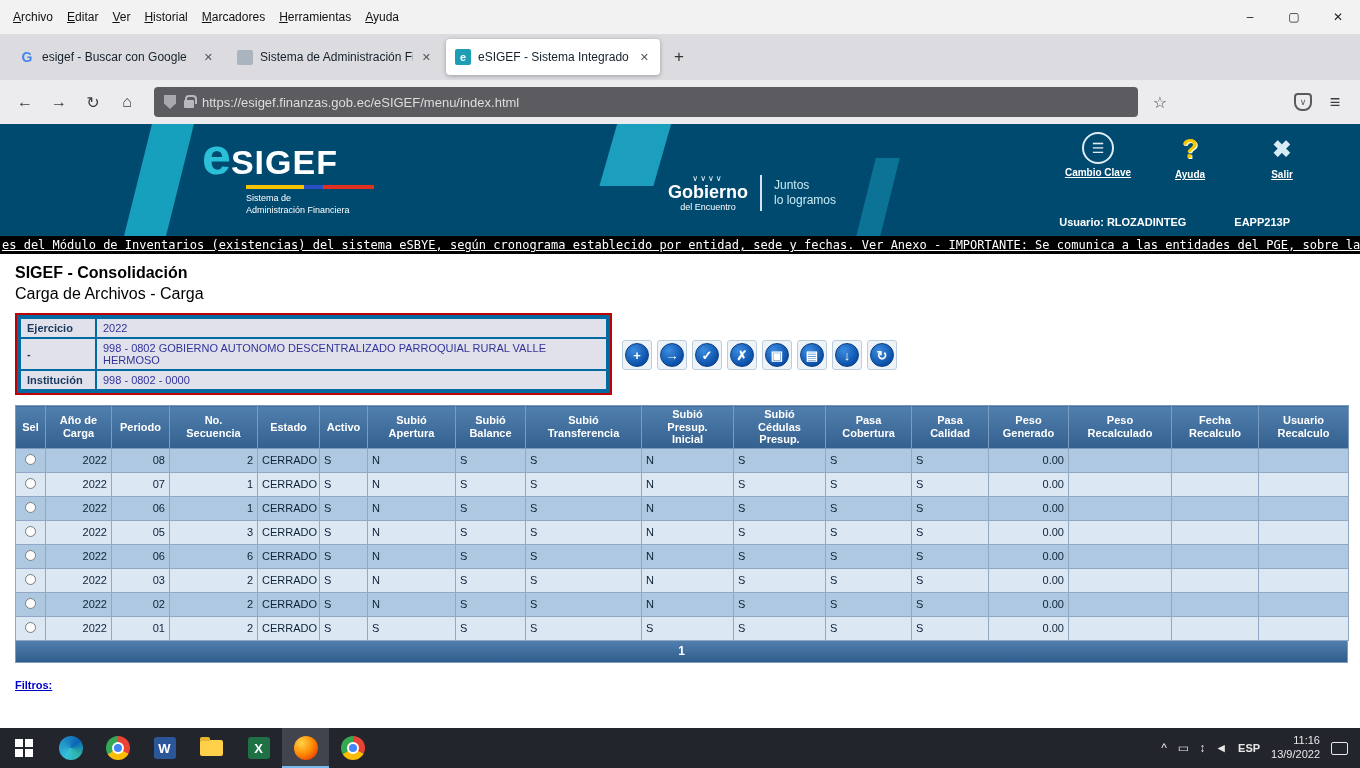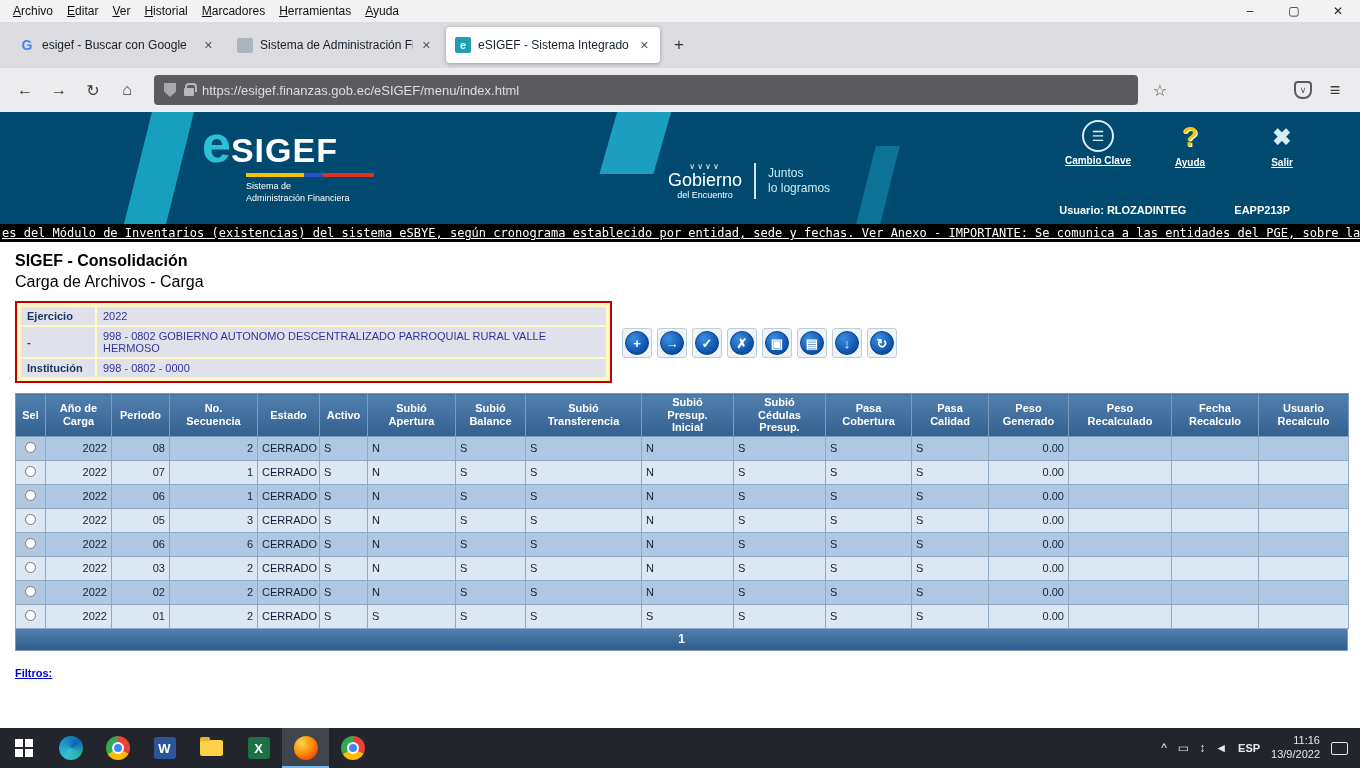--- a/index.html
+++ b/index.html
@@ -1,20 +1,20 @@
 <!DOCTYPE html>
 <html><head>
 <meta charset="utf-8">
 <style>
   *{margin:0;padding:0;box-sizing:border-box;}
   body{font-family:"Liberation Sans",sans-serif;background:#444;}
   .screen{position:relative;width:1360px;height:768px;background:#fff;overflow:hidden;}
 
   
-  .menubar{height:22px;background:#f2f2f2;display:flex;align-items:center;font-size:12px;color:#111;padding-left:6px;}
+  .menubar{height:34px;background:#f2f2f2;display:flex;align-items:center;font-size:12px;color:#111;padding-left:6px;}
   .menu-item{padding:0 7px;cursor:default;}
   .win-controls{margin-left:auto;display:flex;height:100%;}
   .win-btn{width:44px;display:flex;align-items:center;justify-content:center;font-size:12px;color:#222;}
 
   
   .tabbar{height:46px;background:#dcdce0;display:flex;align-items:center;padding-left:6px;}
   .tab{width:214px;height:36px;display:flex;align-items:center;gap:7px;padding:0 9px;font-size:12px;color:#15202b;border-radius:4px;margin-left:4px;}
   .tab.active{background:#fff;box-shadow:0 1px 4px rgba(0,0,0,.3);}
   .tab .title{flex:1;white-space:nowrap;overflow:hidden;}
   .tab .close{font-size:11px;color:#555;padding:0 2px;}
@@ -45,21 +45,21 @@
   .logo{position:absolute;left:202px;top:10px;}
   .logo-line{display:flex;align-items:baseline;}
   .logo-e{font-size:52px;font-weight:bold;color:#2ac0d8;line-height:.85;}
   .logo-sigef{font-size:34px;font-weight:bold;letter-spacing:1px;color:#fff;}
   .flagbar{height:4px;width:128px;margin:3px 0 4px 44px;background:linear-gradient(90deg,#f5c400 0 45%,#2a4fc4 45% 60%,#e03020 60% 100%);}
   .logo-sub{margin-left:44px;font-size:9px;line-height:1.3;white-space:pre-line;}
   .ministry{position:absolute;left:722px;top:8px;width:180px;text-align:center;font-size:11px;font-weight:bold;line-height:1.35;white-space:pre-line;}
   .gov{position:absolute;left:668px;top:50px;display:flex;align-items:center;gap:12px;}
   .gov-left{text-align:center;}
   .gov-crown{font-size:8px;letter-spacing:2px;color:#e8f6fa;}
-  .gov-name{font-size:18px;font-weight:normal;line-height:1.05;}
+  .gov-name{font-size:18px;font-weight:bold;line-height:1.05;}
   .gov-sub{font-size:9px;}
   .gov-divider{width:2px;height:36px;background:#cfe6ee;}
   .gov-slogan{font-size:12px;color:#c8ecf4;line-height:1.25;}
   .hdr-actions{position:absolute;right:40px;top:8px;display:flex;gap:16px;}
   .hdr-action{display:flex;flex-direction:column;align-items:center;gap:3px;width:76px;}
   .hdr-icon-glyph{height:34px;display:flex;align-items:center;justify-content:center;}
   .act-cambio-clave .hdr-icon-glyph{width:32px;height:32px;border:2px solid #dcecf5;border-radius:50%;color:#dcecf5;font-size:14px;}
   .act-ayuda .hdr-icon-glyph{color:#f6c800;font-size:27px;font-weight:bold;text-shadow:1px 1px 0 #ffffff;}
   .act-salir .hdr-icon-glyph{color:#d8ecf6;font-size:23px;font-weight:bold;}
   .hdr-label{font-size:10px;font-weight:bold;text-decoration:underline;white-space:nowrap;}
@@ -67,21 +67,21 @@
 
   
   .marquee{height:18px;background:#000;color:#fff;font-family:"DejaVu Sans Mono",monospace;font-size:12px;line-height:18px;white-space:nowrap;overflow:hidden;text-decoration:underline;padding-left:2px;}
   .breadcrumb{height:20px;background:#415468;color:#fff;font-size:11px;line-height:20px;padding-left:7px;}
 
   
   .content{padding:10px 15px 0;background:#fff;height:466px;overflow:hidden;}
   .page-title{font-size:16px;font-weight:bold;color:#000;}
   .page-subtitle{font-size:16px;color:#000;margin-top:3px;}
   .params-row{display:flex;margin-top:10px;align-items:flex-start;}
-  .params-box{border:2px solid #c00000;background:#fef9c3;padding:2px;width:597px;}
+  .params-box{border:2px solid #c00000;background:#0369a1;padding:2px;width:597px;}
   .params-table{border-collapse:separate;border-spacing:2px;width:100%;}
   .params-table td{background:#e0e1eb;font-size:11px;padding:3px 6px;vertical-align:middle;}
   .p-label{width:74px;color:#17375d;font-weight:bold;}
   .p-value{color:#333399;}
   .toolbar{display:flex;gap:5px;margin-left:10px;margin-top:27px;}
   .tool{width:30px;height:30px;background:#eef3f8;border:1px solid #bccedd;border-radius:3px;display:flex;align-items:center;justify-content:center;}
   .tool-circle{width:24px;height:24px;border-radius:50%;background:radial-gradient(circle at 35% 30%,#3b8de0,#0a4fa8 72%);border:1px solid #083e86;color:#fff;font-size:13px;font-weight:bold;display:flex;align-items:center;justify-content:center;}
 
   
   .grid{border-collapse:collapse;margin-top:10px;table-layout:fixed;width:1333px;}

